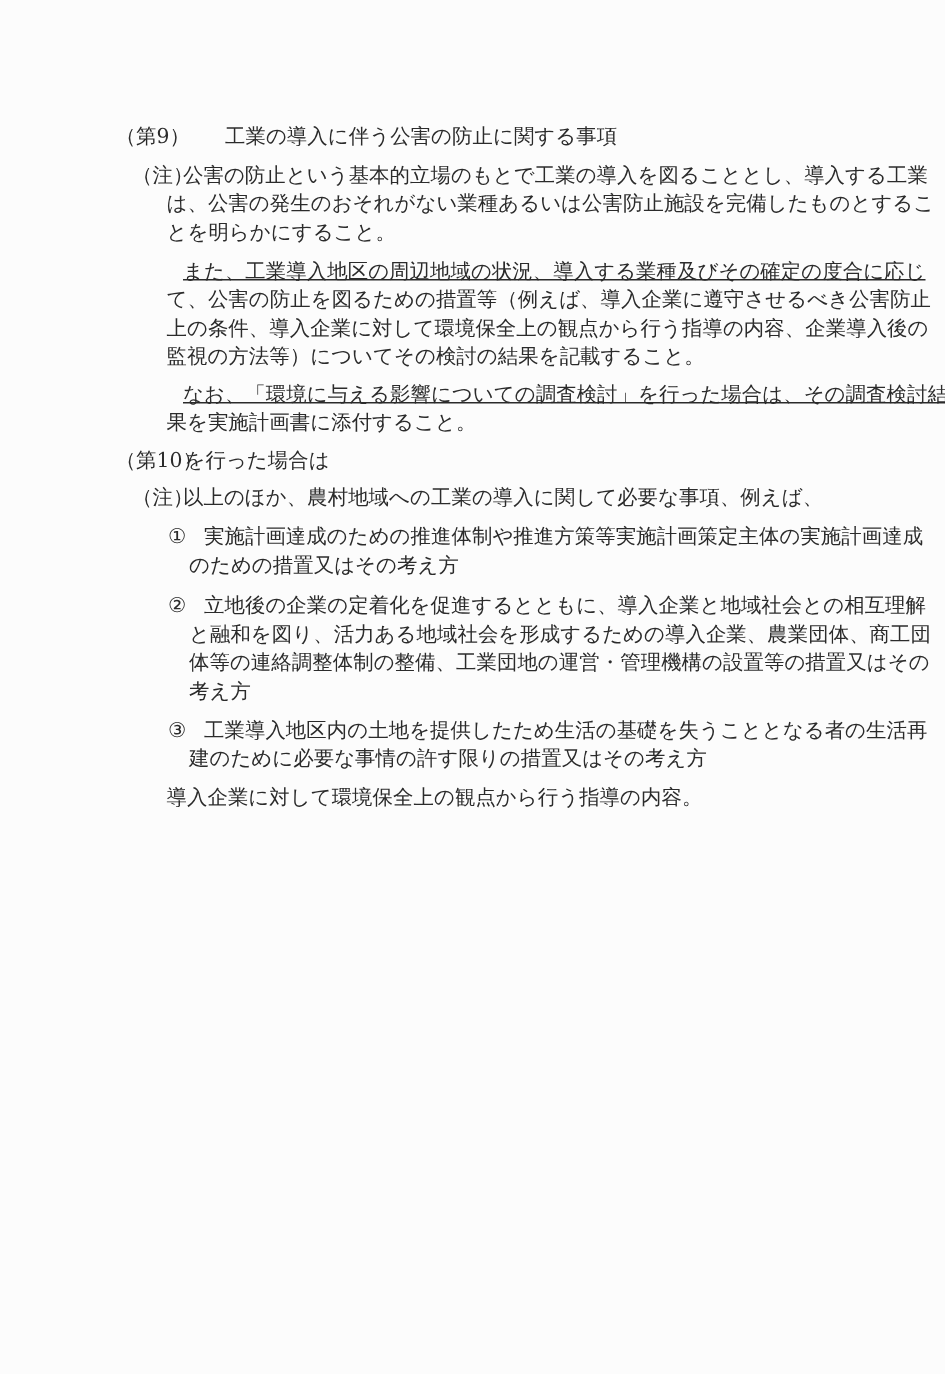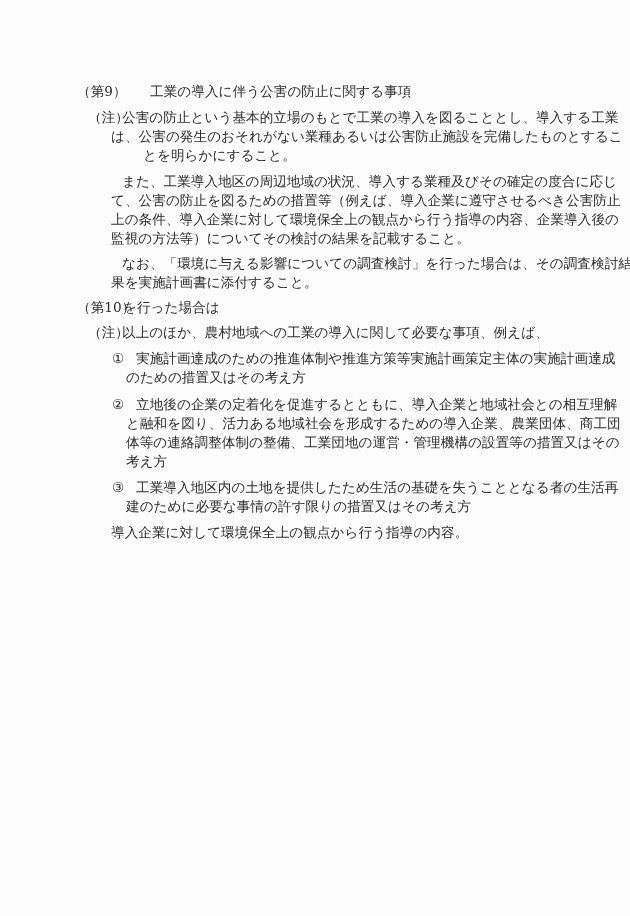--- a/index.html
+++ b/index.html
@@ -21,39 +21,39 @@
       position: absolute;
       white-space: nowrap;
       line-height: 18px;
       height: 18px;
     }
     .sec-label { left: 77px; }
     .sec-title { left: 118px; }
     .note-label { left: 88px; }
     .note-first { left: 122px; }
     .cont-a { left: 111px; }
-    .para-first { left: 122px; }
+    .para-first { left: 122px; text-decoration: underline; }
     .item-num { left: 112px; }
     .item-first { left: 136px; }
     .item-cont { left: 126px; }
     .closing { left: 111px; }
   </style>
 </head>
 <body>
 
 <div>
 
   <div>
     <div class="line sec-label" style="top:82px;">（第9）</div>
     <div class="line sec-title" style="top:82px;padding-left:32px;">工業の導入に伴う公害の防止に関する事項</div>
 
     <div class="line note-label" style="top:108px;">（注）</div>
     <div class="line note-first" style="top:108px;">公害の防止という基本的立場のもとで工業の導入を図ることとし、導入する工業</div>
     <div class="line cont-a" style="top:127px;">は、公害の発生のおそれがない業種あるいは公害防止施設を完備したものとするこ</div>
-    <div class="line cont-a" style="top:146px;margin-left:32px;">とを明らかにすること。</div>
+    <div class="line cont-a" style="top:146px;">とを明らかにすること。</div>
 
     <div class="line para-first" style="top:172px;">また、工業導入地区の周辺地域の状況、導入する業種及びその確定の度合に応じ</div>
     <div class="line cont-a" style="top:191px;">て、公害の防止を図るための措置等（例えば、導入企業に遵守させるべき公害防止</div>
     <div class="line cont-a" style="top:210px;">上の条件、導入企業に対して環境保全上の観点から行う指導の内容、企業導入後の</div>
     <div class="line cont-a" style="top:229px;">監視の方法等）についてその検討の結果を記載すること。</div>
 
     <div class="line para-first" style="top:254px;">なお、「環境に与える影響についての調査検討」を行った場合は、その調査検討結</div>
     <div class="line cont-a" style="top:273px;">果を実施計画書に添付すること。</div>
   </div>
 

